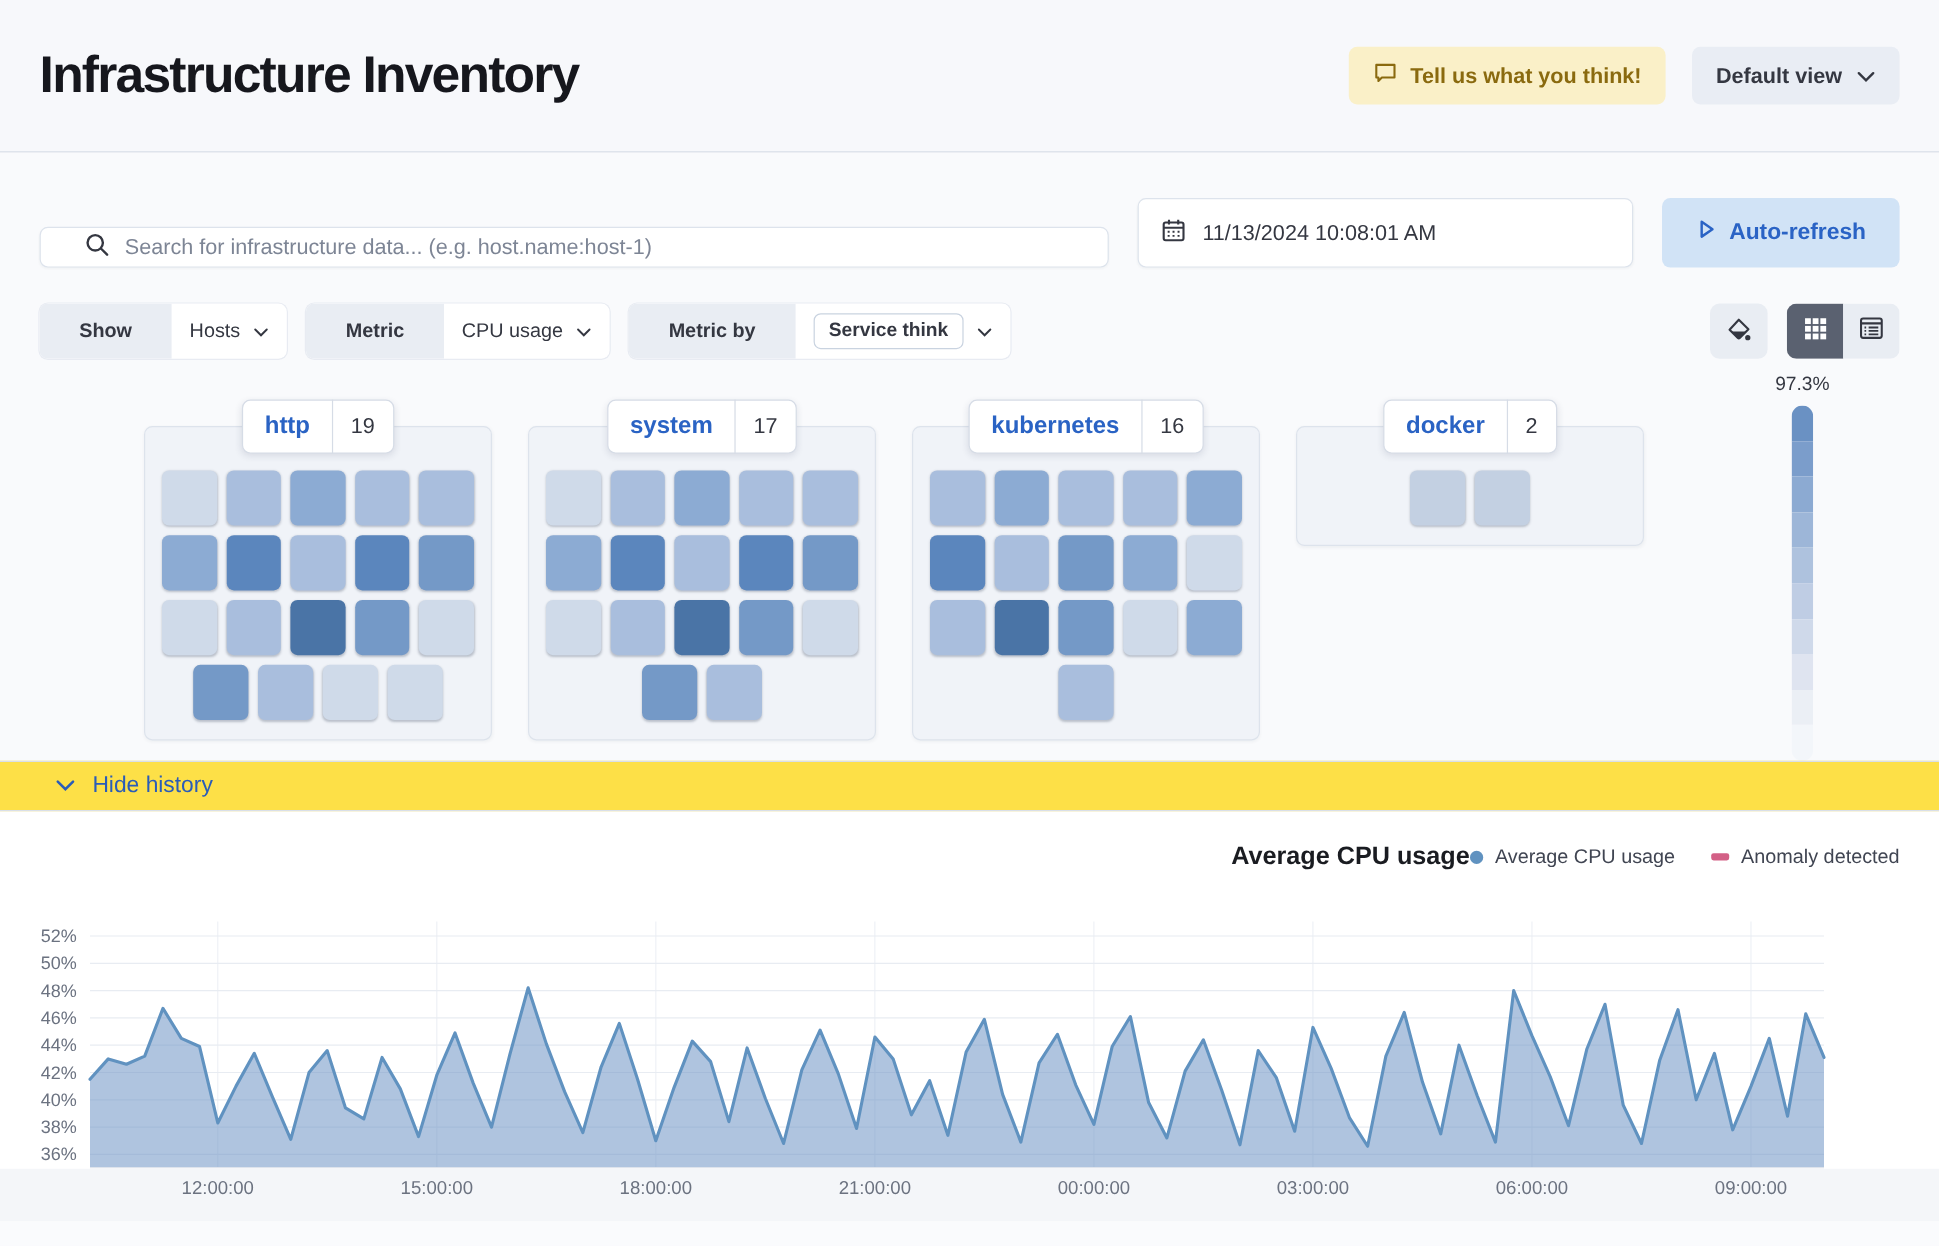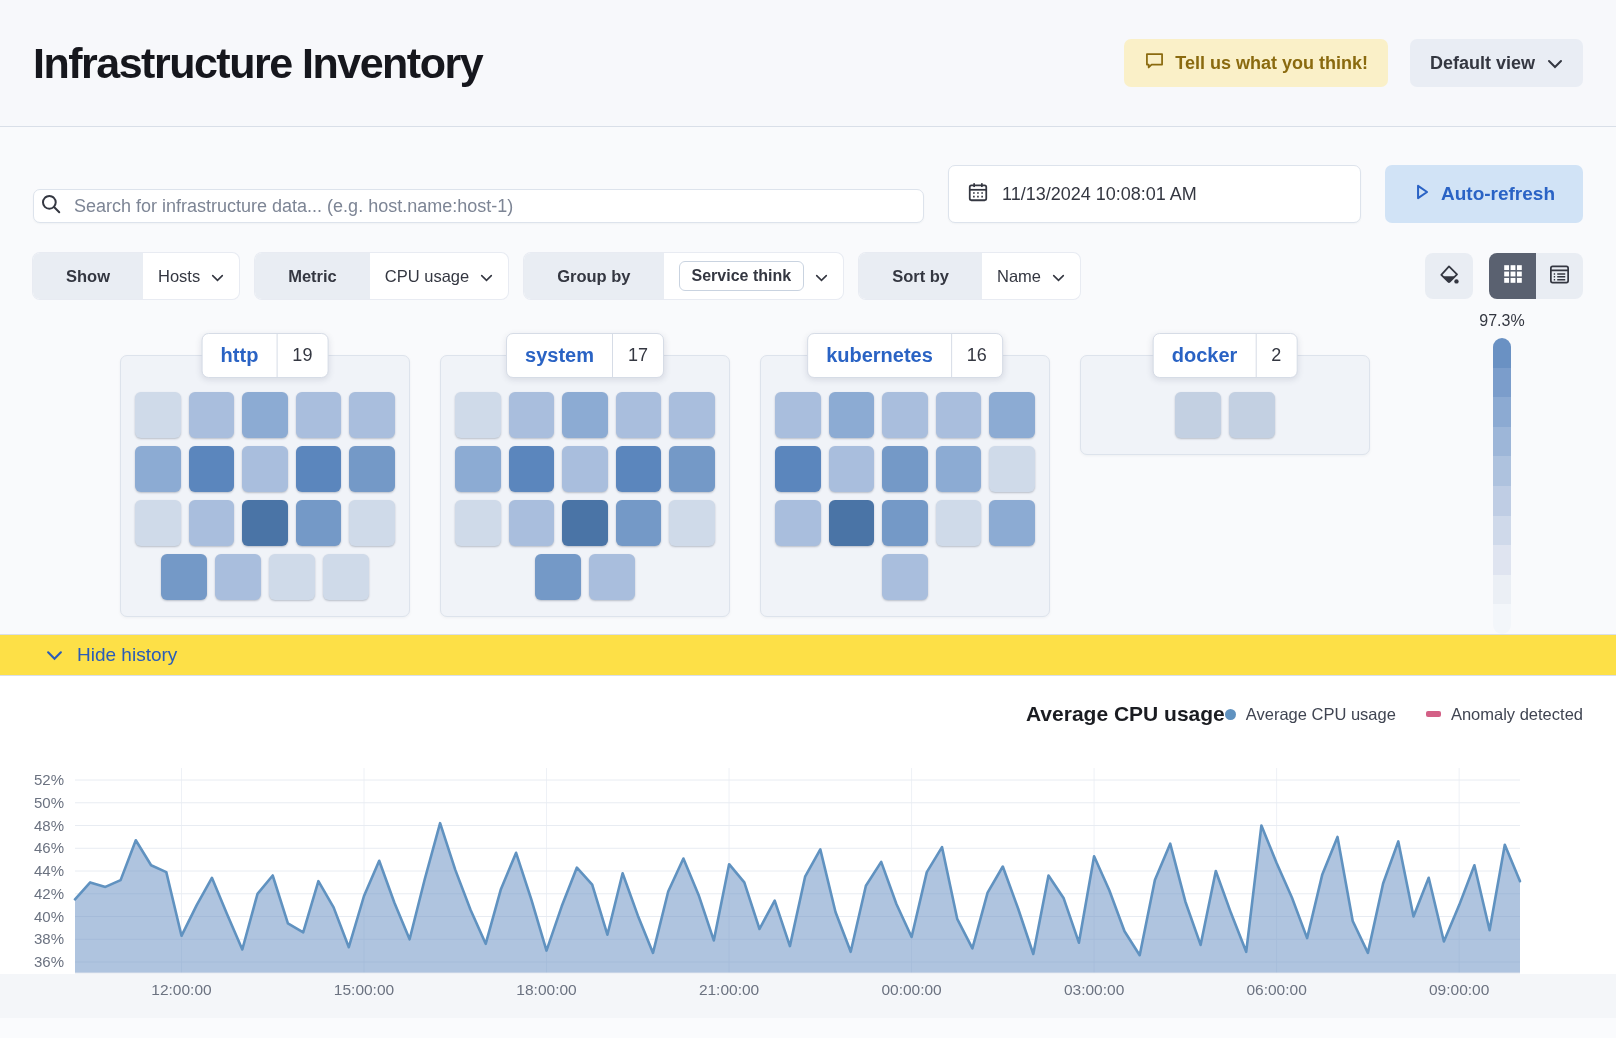--- a/index.html
+++ b/index.html
@@ -16,21 +16,21 @@
   .page-title { font-size:43px; font-weight:700; letter-spacing:-1.5px; color:#16171d; }
   .header-actions { display:flex; gap:22px; align-items:center; }
   .btn { display:inline-flex; align-items:center; gap:10px; height:48px; padding:0 20px;
     border-radius:7px; font-size:18px; font-weight:700; cursor:pointer; border:none; }
   .btn-feedback { background:#faf0c8; color:#8a6a0f; }
   .btn-view { background:#e9edf4; color:#343741; gap:12px; }
 
   
   .toolbar { display:flex; gap:24px; padding:0 33px; margin-top:38px; height:58px; }
   .search-box { flex:1; background:#fff; border:1px solid #dde3ec; border-radius:7px;
-    display:flex; align-items:center; padding:0 6px; gap:12px; box-shadow:0 1px 2px rgba(30,40,60,.04);margin-top:24px; }
+    display:flex; align-items:center; padding:0 36px; gap:12px; box-shadow:0 1px 2px rgba(30,40,60,.04);margin-top:24px; }
   .search-box input { border:none; outline:none; flex:1; font-size:18px; color:#343741;
     font-family:inherit; background:transparent; }
   .search-box input::placeholder { color:#7d8595; }
   .datetime-box { width:413px; background:#fff; border:1px solid #dde3ec; border-radius:7px;
     display:flex; align-items:center; padding:0 18px; gap:13px; font-size:18px; font-weight:500;
     color:#343741; box-shadow:0 1px 2px rgba(30,40,60,.04); cursor:pointer; }
   .btn-autorefresh { width:198px; height:58px; background:#d1e3f6; color:#2a63c5;
     font-size:19px; justify-content:center; }
 
   
@@ -169,32 +169,23 @@
     <div class="pill">
       <span class="seg-label">Metric</span>
       <span class="seg-value">
         <span>CPU usage</span>
         <span><svg width="13" height="8" viewBox="0 0 16 10" fill="none" stroke="#343741" stroke-width="2" stroke-linecap="round">
               <polyline points="2,2 8,8 14,2"></polyline>
             </svg></span>
       </span>
     </div>
     <div class="pill">
-      <span class="seg-label">Group by</span>
+      <span class="seg-label">Metric by</span>
       <span class="seg-value">
         <span class="chip">Service think</span>
-        <span><svg width="13" height="8" viewBox="0 0 16 10" fill="none" stroke="#343741" stroke-width="2" stroke-linecap="round">
-              <polyline points="2,2 8,8 14,2"></polyline>
-            </svg></span>
-      </span>
-    </div>
-    <div class="pill">
-      <span class="seg-label">Sort by</span>
-      <span class="seg-value">
-        <span>Name</span>
         <span><svg width="13" height="8" viewBox="0 0 16 10" fill="none" stroke="#343741" stroke-width="2" stroke-linecap="round">
               <polyline points="2,2 8,8 14,2"></polyline>
             </svg></span>
       </span>
     </div>
     <div class="flex-spacer"></div>
     <button class="icon-btn">
       <span>
         <svg width="22" height="22" viewBox="0 0 20 20">
           <path d="M10 2.2 L17.3 9.5 L10.7 16.1 a1 1 0 0 1 -1.4 0 L3 9.8 Z" fill="none" stroke="#343741" stroke-width="1.6" stroke-linejoin="round"></path>

